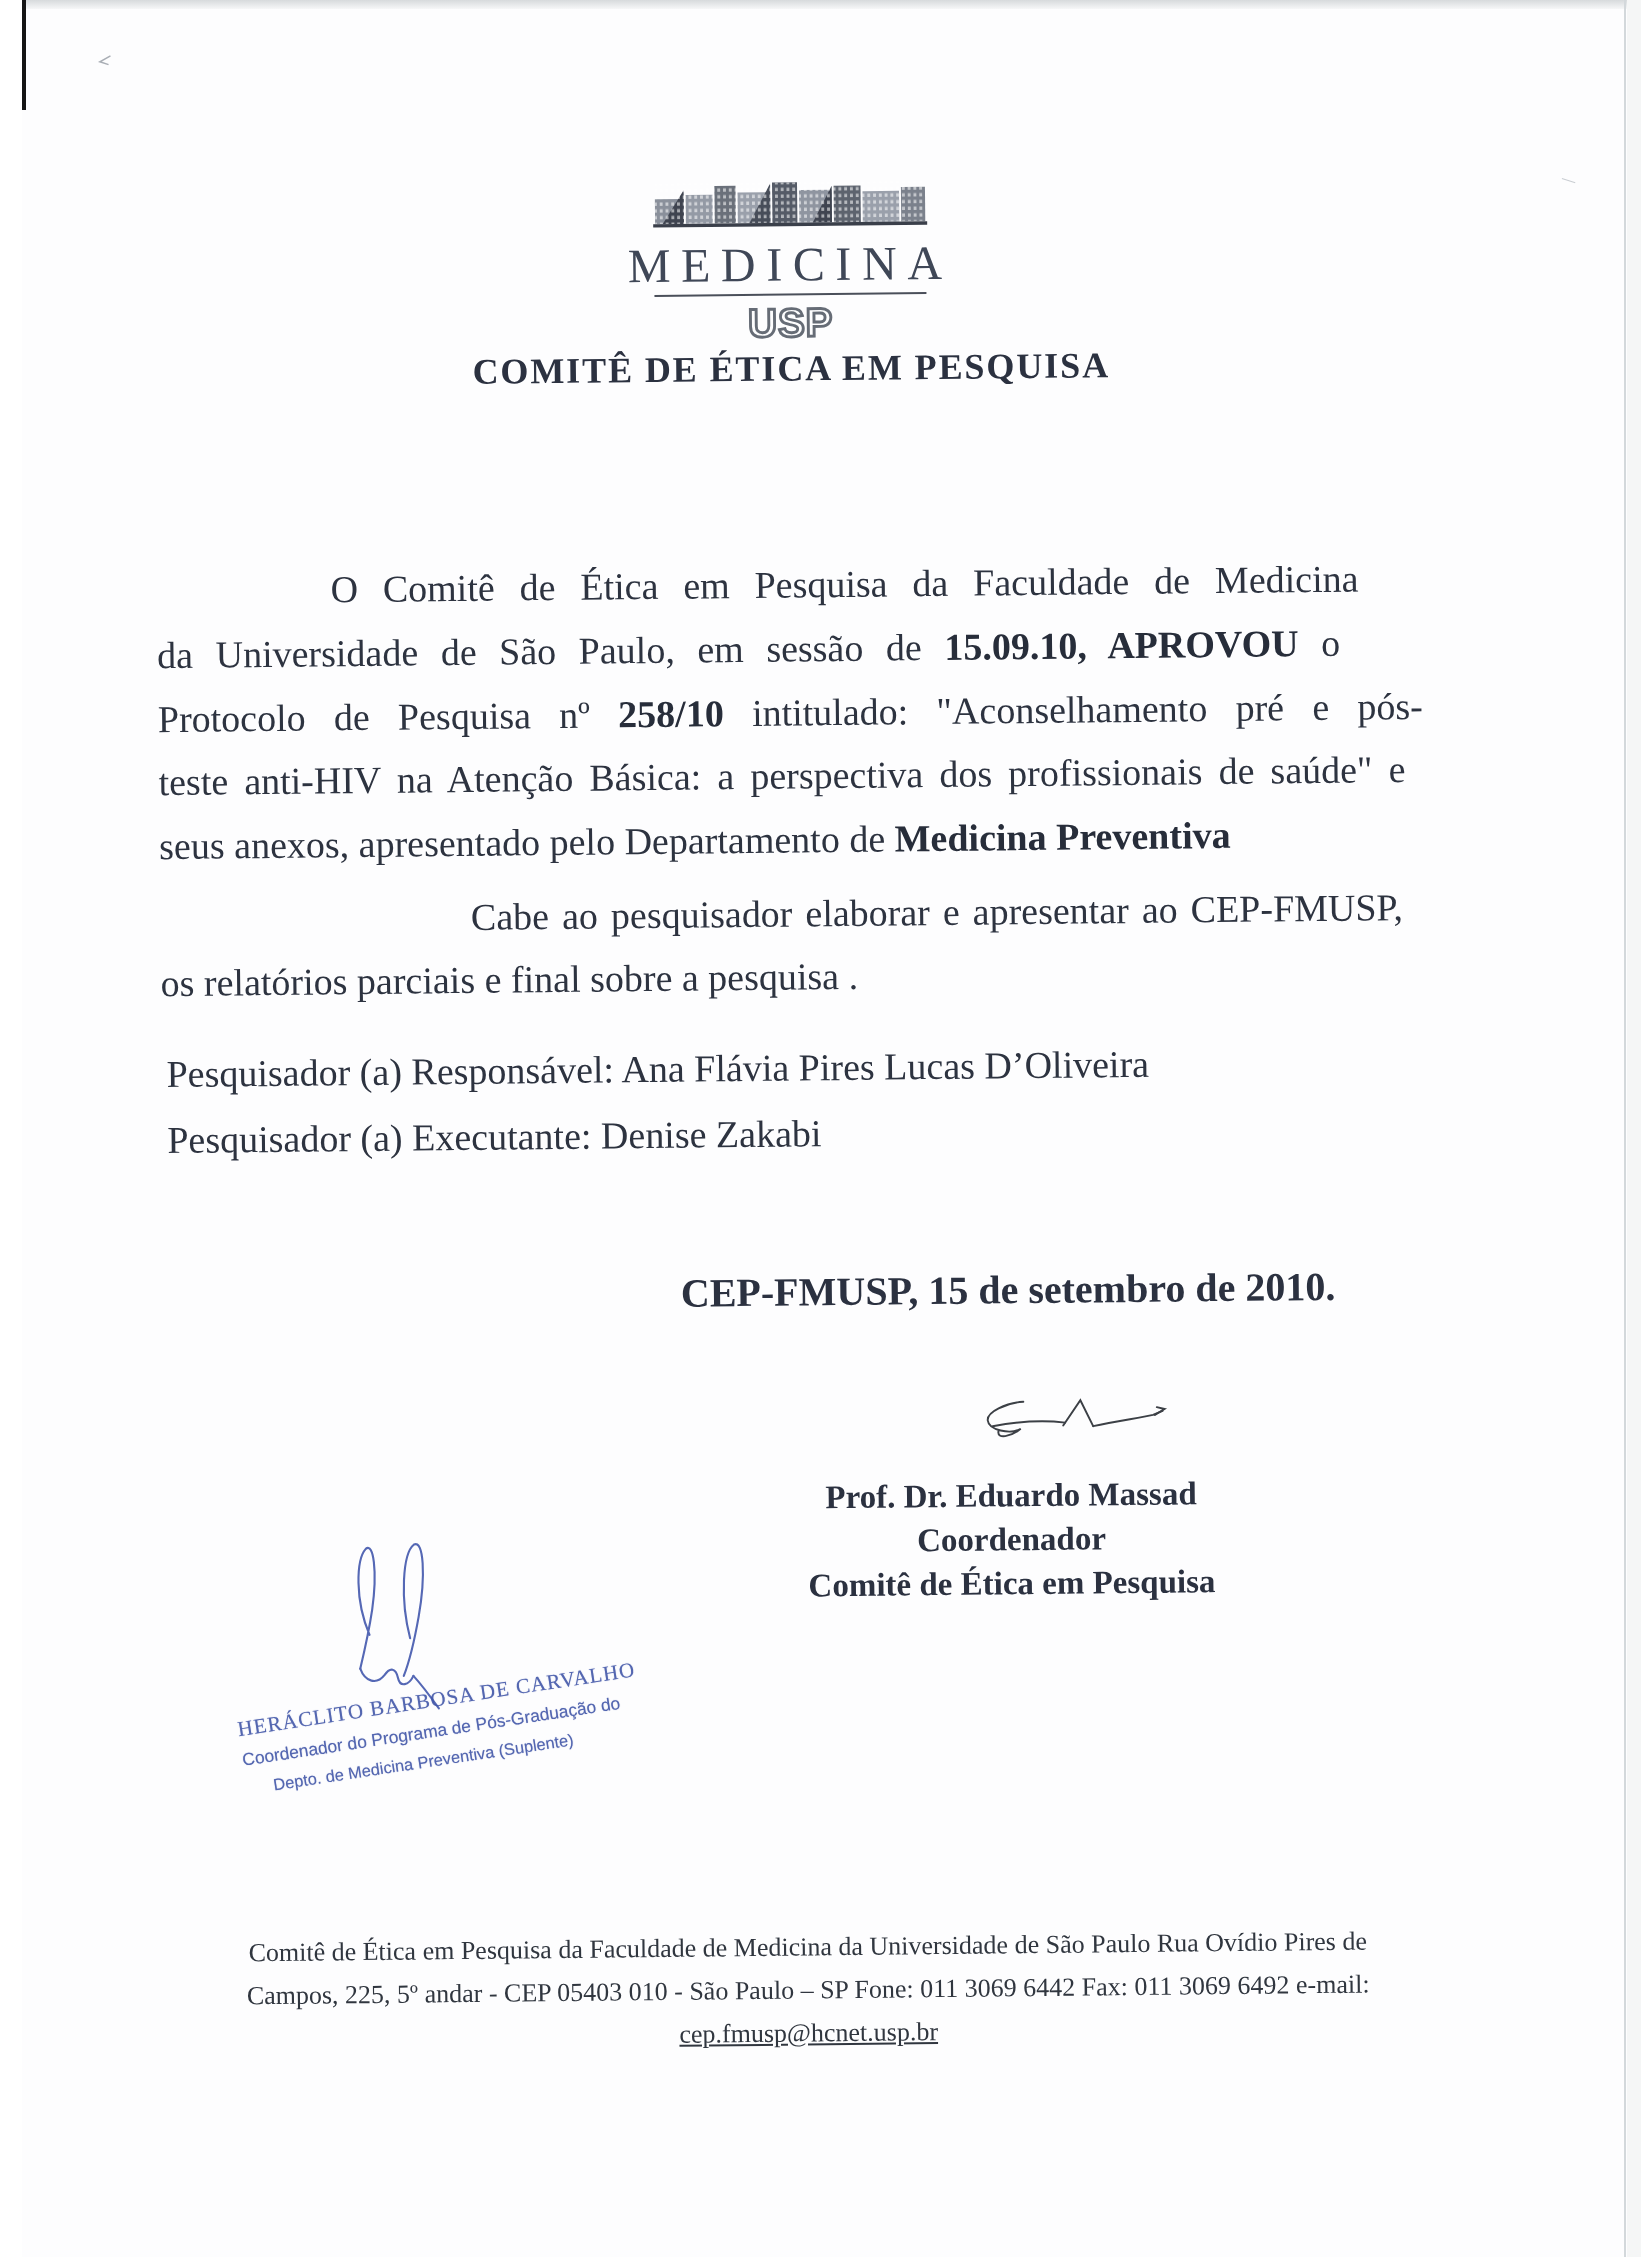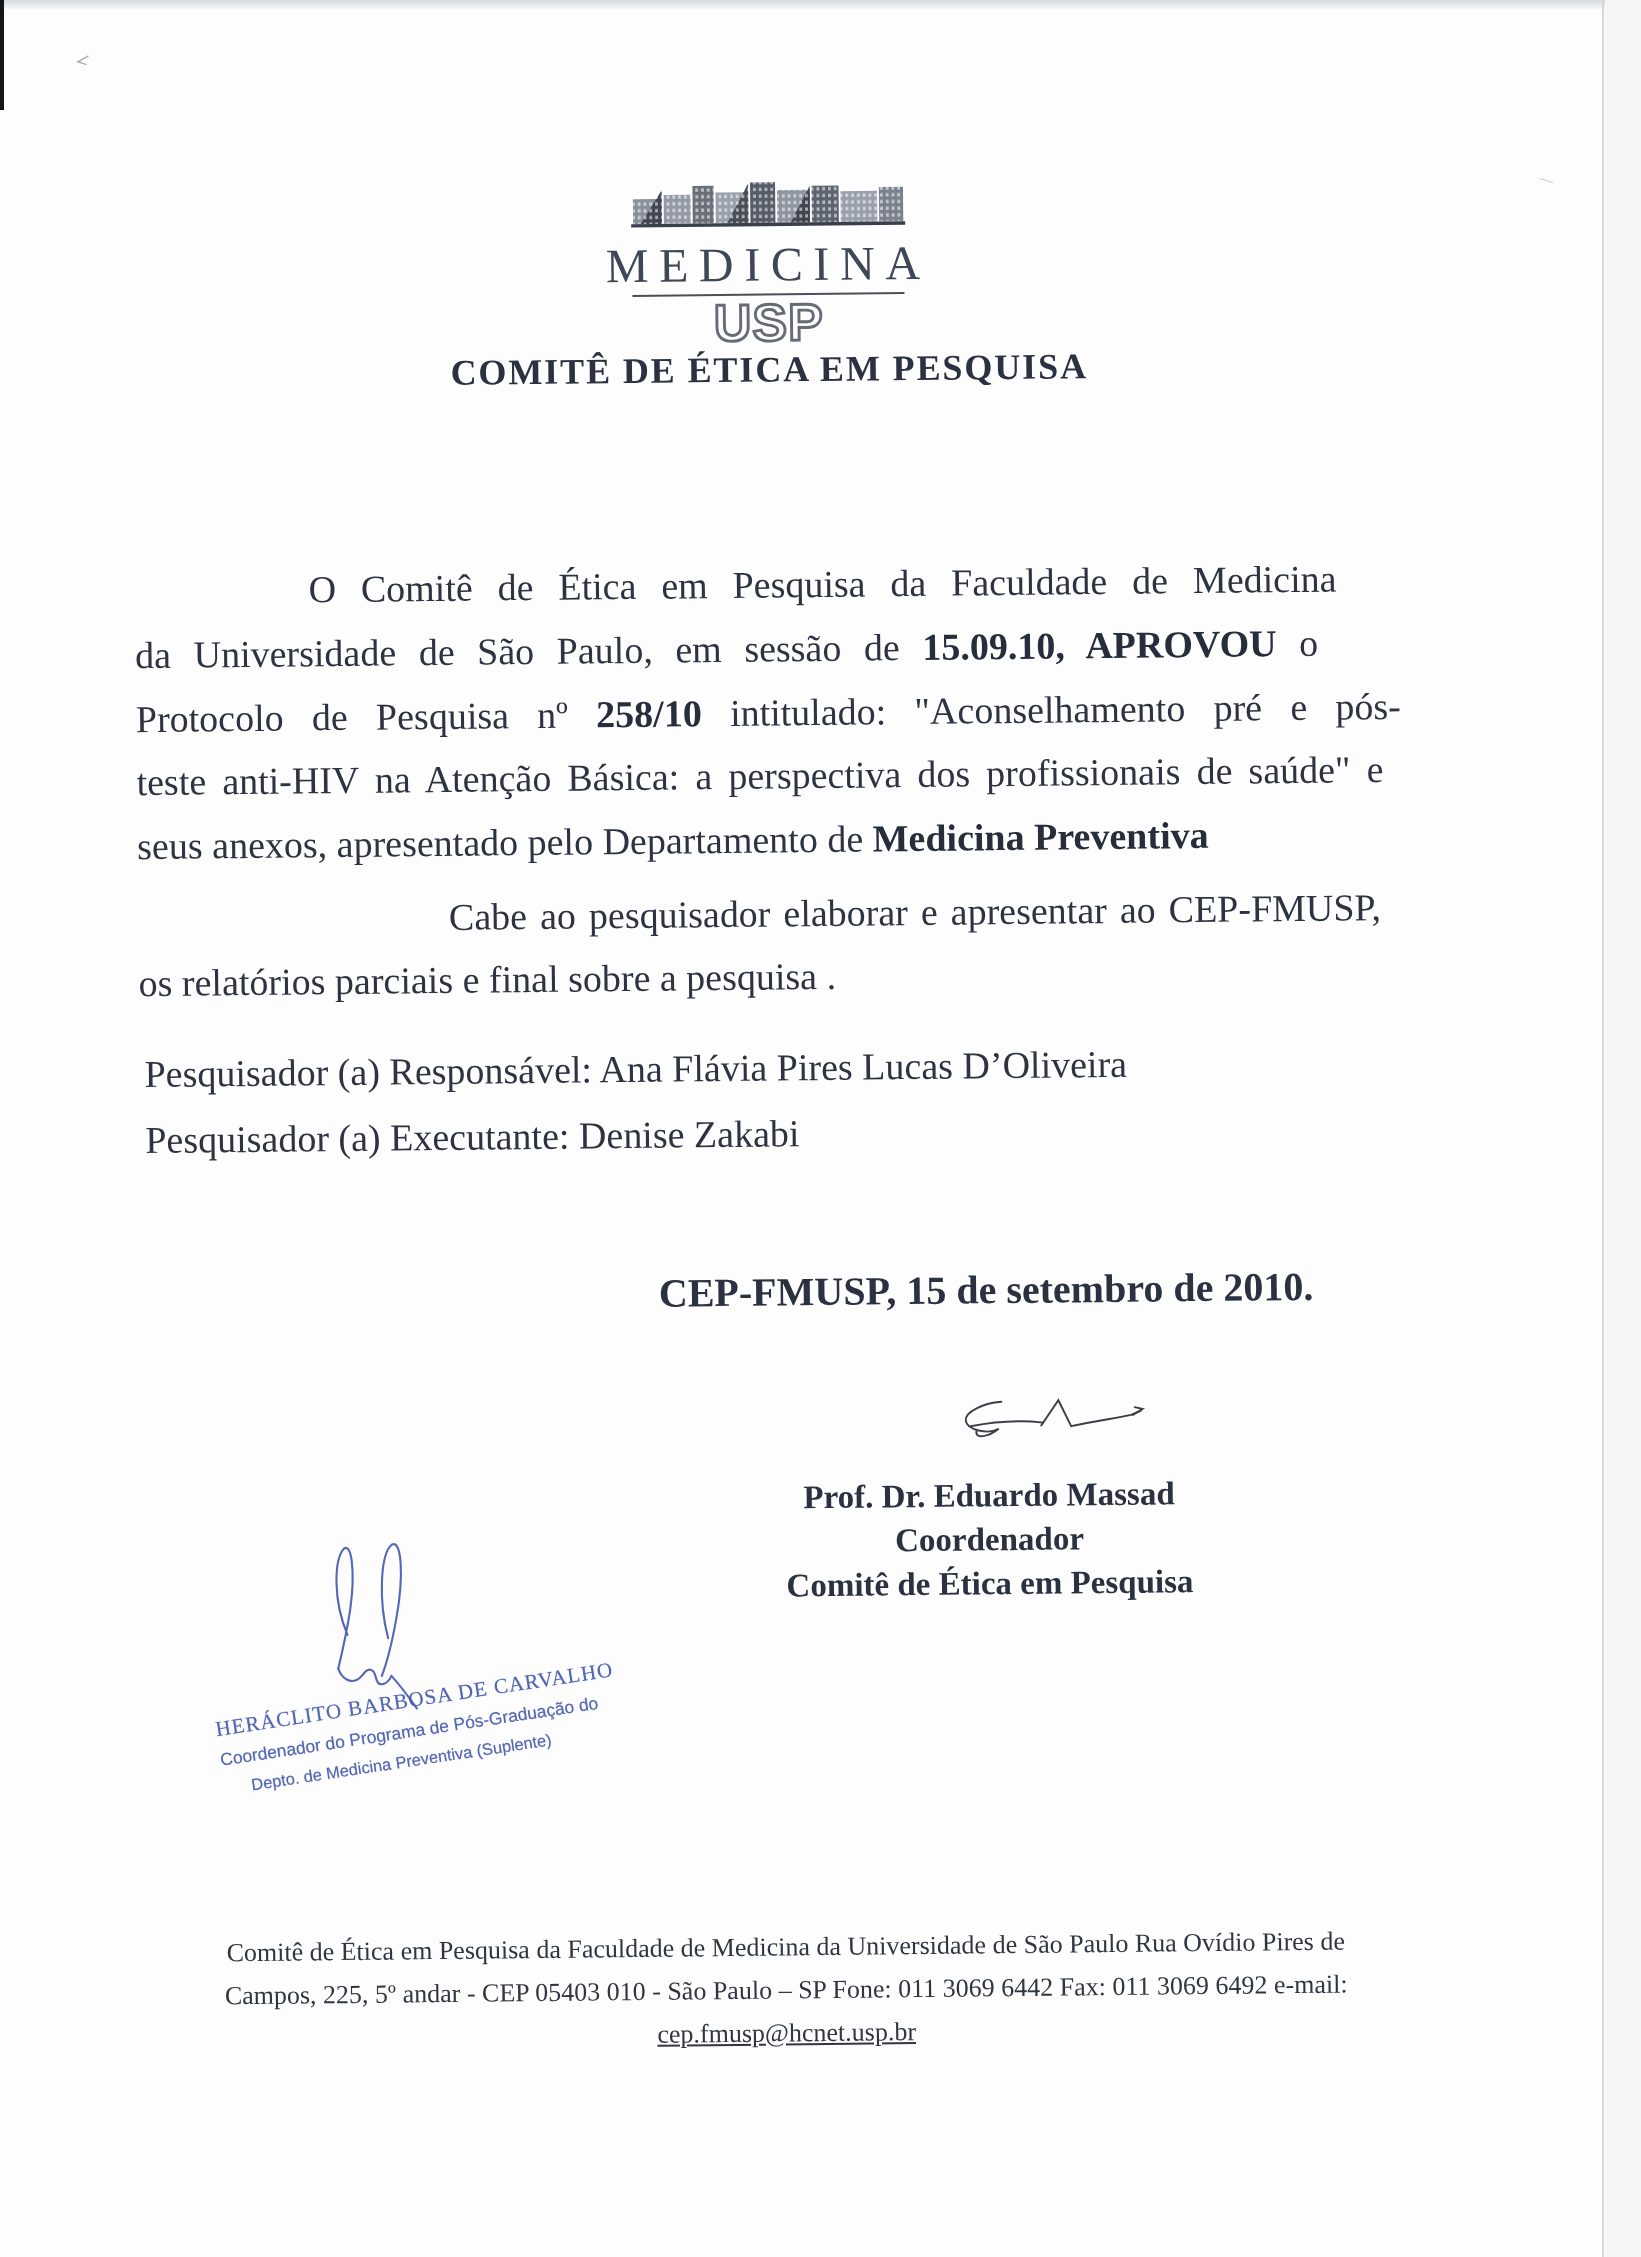--- a/index.html
+++ b/index.html
@@ -1,38 +1,38 @@
 <!DOCTYPE html>
 <html><head>
 <meta charset="utf-8">
 <style>
   html,body{margin:0;padding:0;background:#ffffff;}
   body{width:1641px;height:2257px;position:relative;overflow:hidden;
        font-family:"Liberation Serif","DejaVu Serif",serif;color:#2d3340;}
-  #page{position:absolute;inset:0;background:#fdfdfe;}
+  #page{position:absolute;inset:0;background:#fdfdfe;margin-left:22px;}
   
   .top-strip{position:absolute;left:0;top:0;width:1641px;height:8.7px;
              background:linear-gradient(#d7dadc,#f6f7f8);}
   .left-sliver{position:absolute;left:0;top:0;width:3.9px;height:110px;background:#151515;}
   .right-band{position:absolute;left:1605px;top:0;width:37px;height:2257px;background:#f5f6f6;}
   .right-edge{position:absolute;left:1602px;top:0;width:1.9px;height:2257px;background:#d3d8db;}
   .dust1{position:absolute;left:75px;top:54px;width:15.4px;height:11.6px;}
   .dust2{position:absolute;left:1539px;top:180px;width:13.5px;height:3.9px;
          border-top:1.9px solid #c9cdd2;transform:rotate(18deg);}
   
   #doc{position:absolute;inset:0;transform:rotate(-0.6deg);transform-origin:821px 1110px;}
   .abs{position:absolute;}
   
   .hdr{position:absolute;left:434px;top:179px;width:686px;text-align:center;}
   .bldg{display:block;margin:0 auto;}
   .brand{margin-top:7.7px;font-size:48px;line-height:54px;letter-spacing:10.6px;
          color:#3f4757;font-weight:500;}
   .rule{width:272px;height:2.9px;background:#4a4f5a;margin:1.9px auto 0 auto;}
   .usp{display:inline-block;margin-top:5.8px;font-family:"Liberation Sans","DejaVu Sans",sans-serif;
-       font-size:52px;font-weight:bold;letter-spacing:1px;color:transparent;
+       font-size:40px;font-weight:bold;letter-spacing:1px;color:transparent;
        -webkit-text-stroke:2.9px #666c76;text-stroke:2.9px #666c76;line-height:42px;}
   .committee{margin-top:3.9px;font-size:36px;font-weight:bold;letter-spacing:1.9px;color:#2b3140;}
   
   .tl{position:absolute;left:140px;height:64px;line-height:64px;font-size:38px;
       white-space:nowrap;}
   .tl.j{white-space:normal;text-align:justify;text-align-last:justify;}
   .tl b{font-weight:bold;color:#272d3a;}
   .dateline{position:absolute;left:657px;top:1265px;font-size:40px;font-weight:bold;
             line-height:54px;color:#2b3140;}
   .sigblock{position:absolute;left:647px;top:1475px;width:676px;text-align:center;

